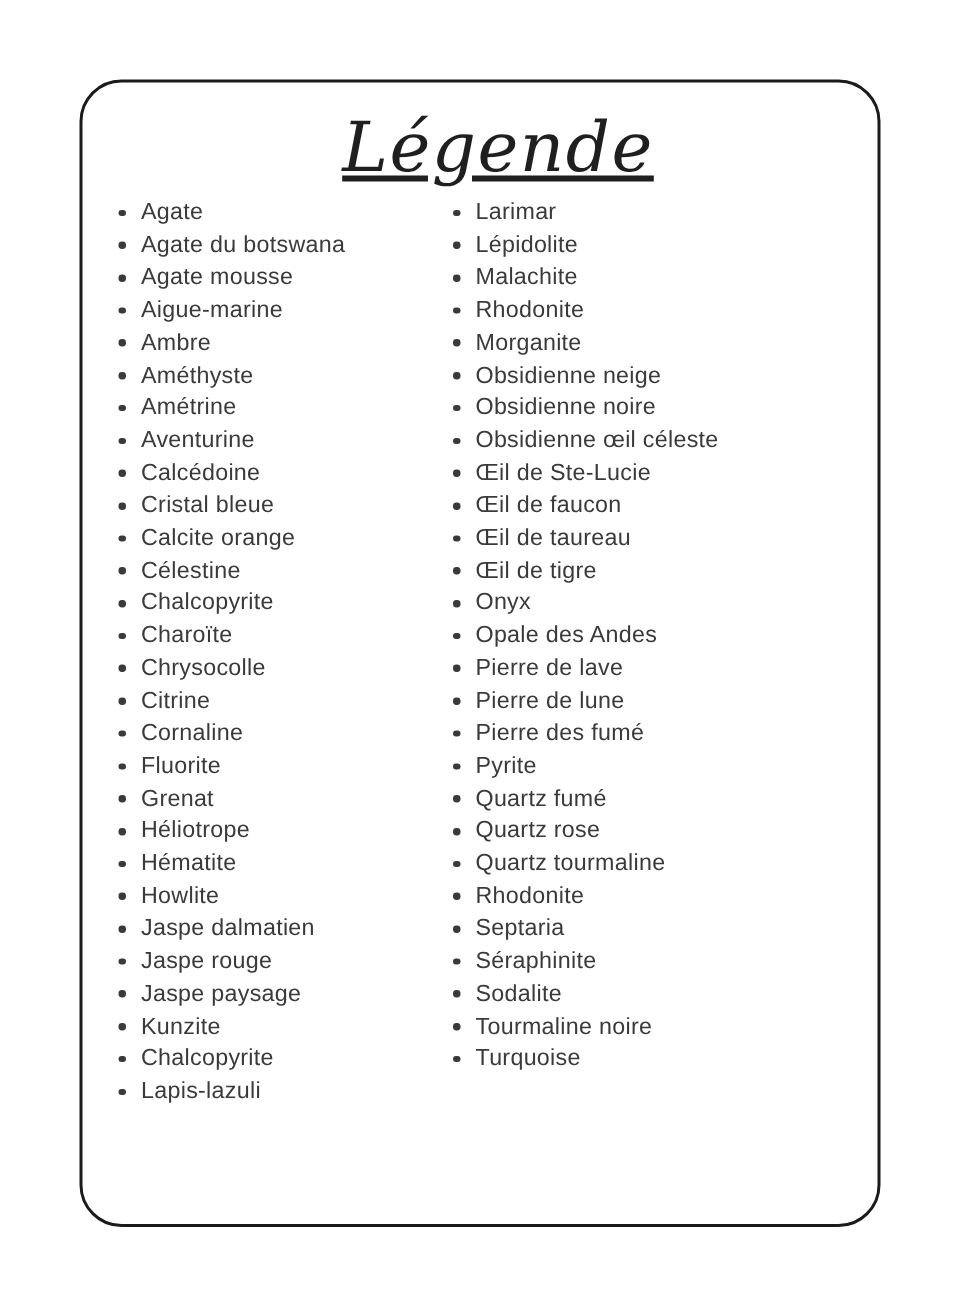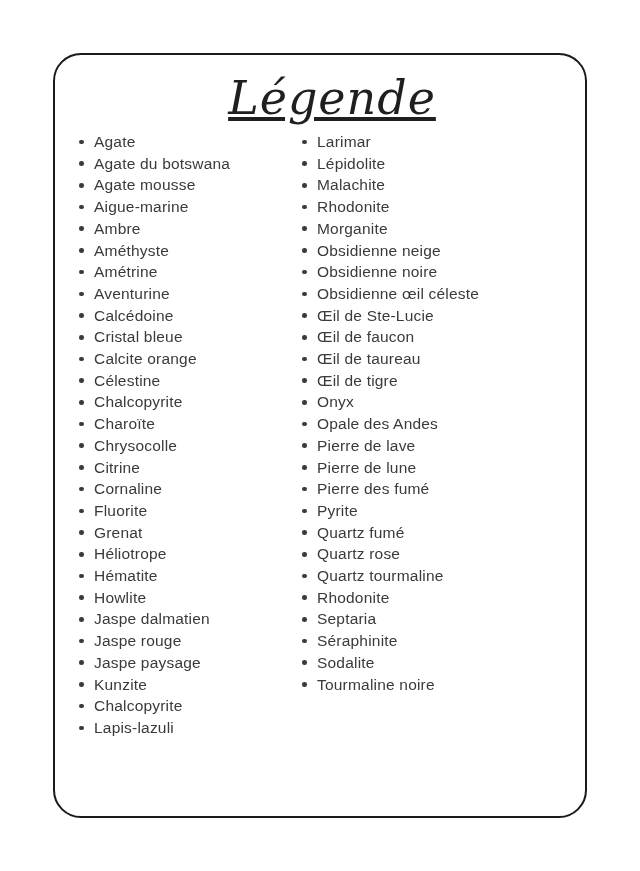--- a/index.html
+++ b/index.html
@@ -130,14 +130,15 @@
       <li>Pierre des fumé</li>
       <li>Pyrite</li>
       <li>Quartz fumé</li>
       <li>Quartz rose</li>
       <li>Quartz tourmaline</li>
       <li>Rhodonite</li>
       <li>Septaria</li>
       <li>Séraphinite</li>
       <li>Sodalite</li>
       <li>Tourmaline noire</li>
+      <li>Turquoise</li>
     </ul>
 </div>
 
 </body></html>

